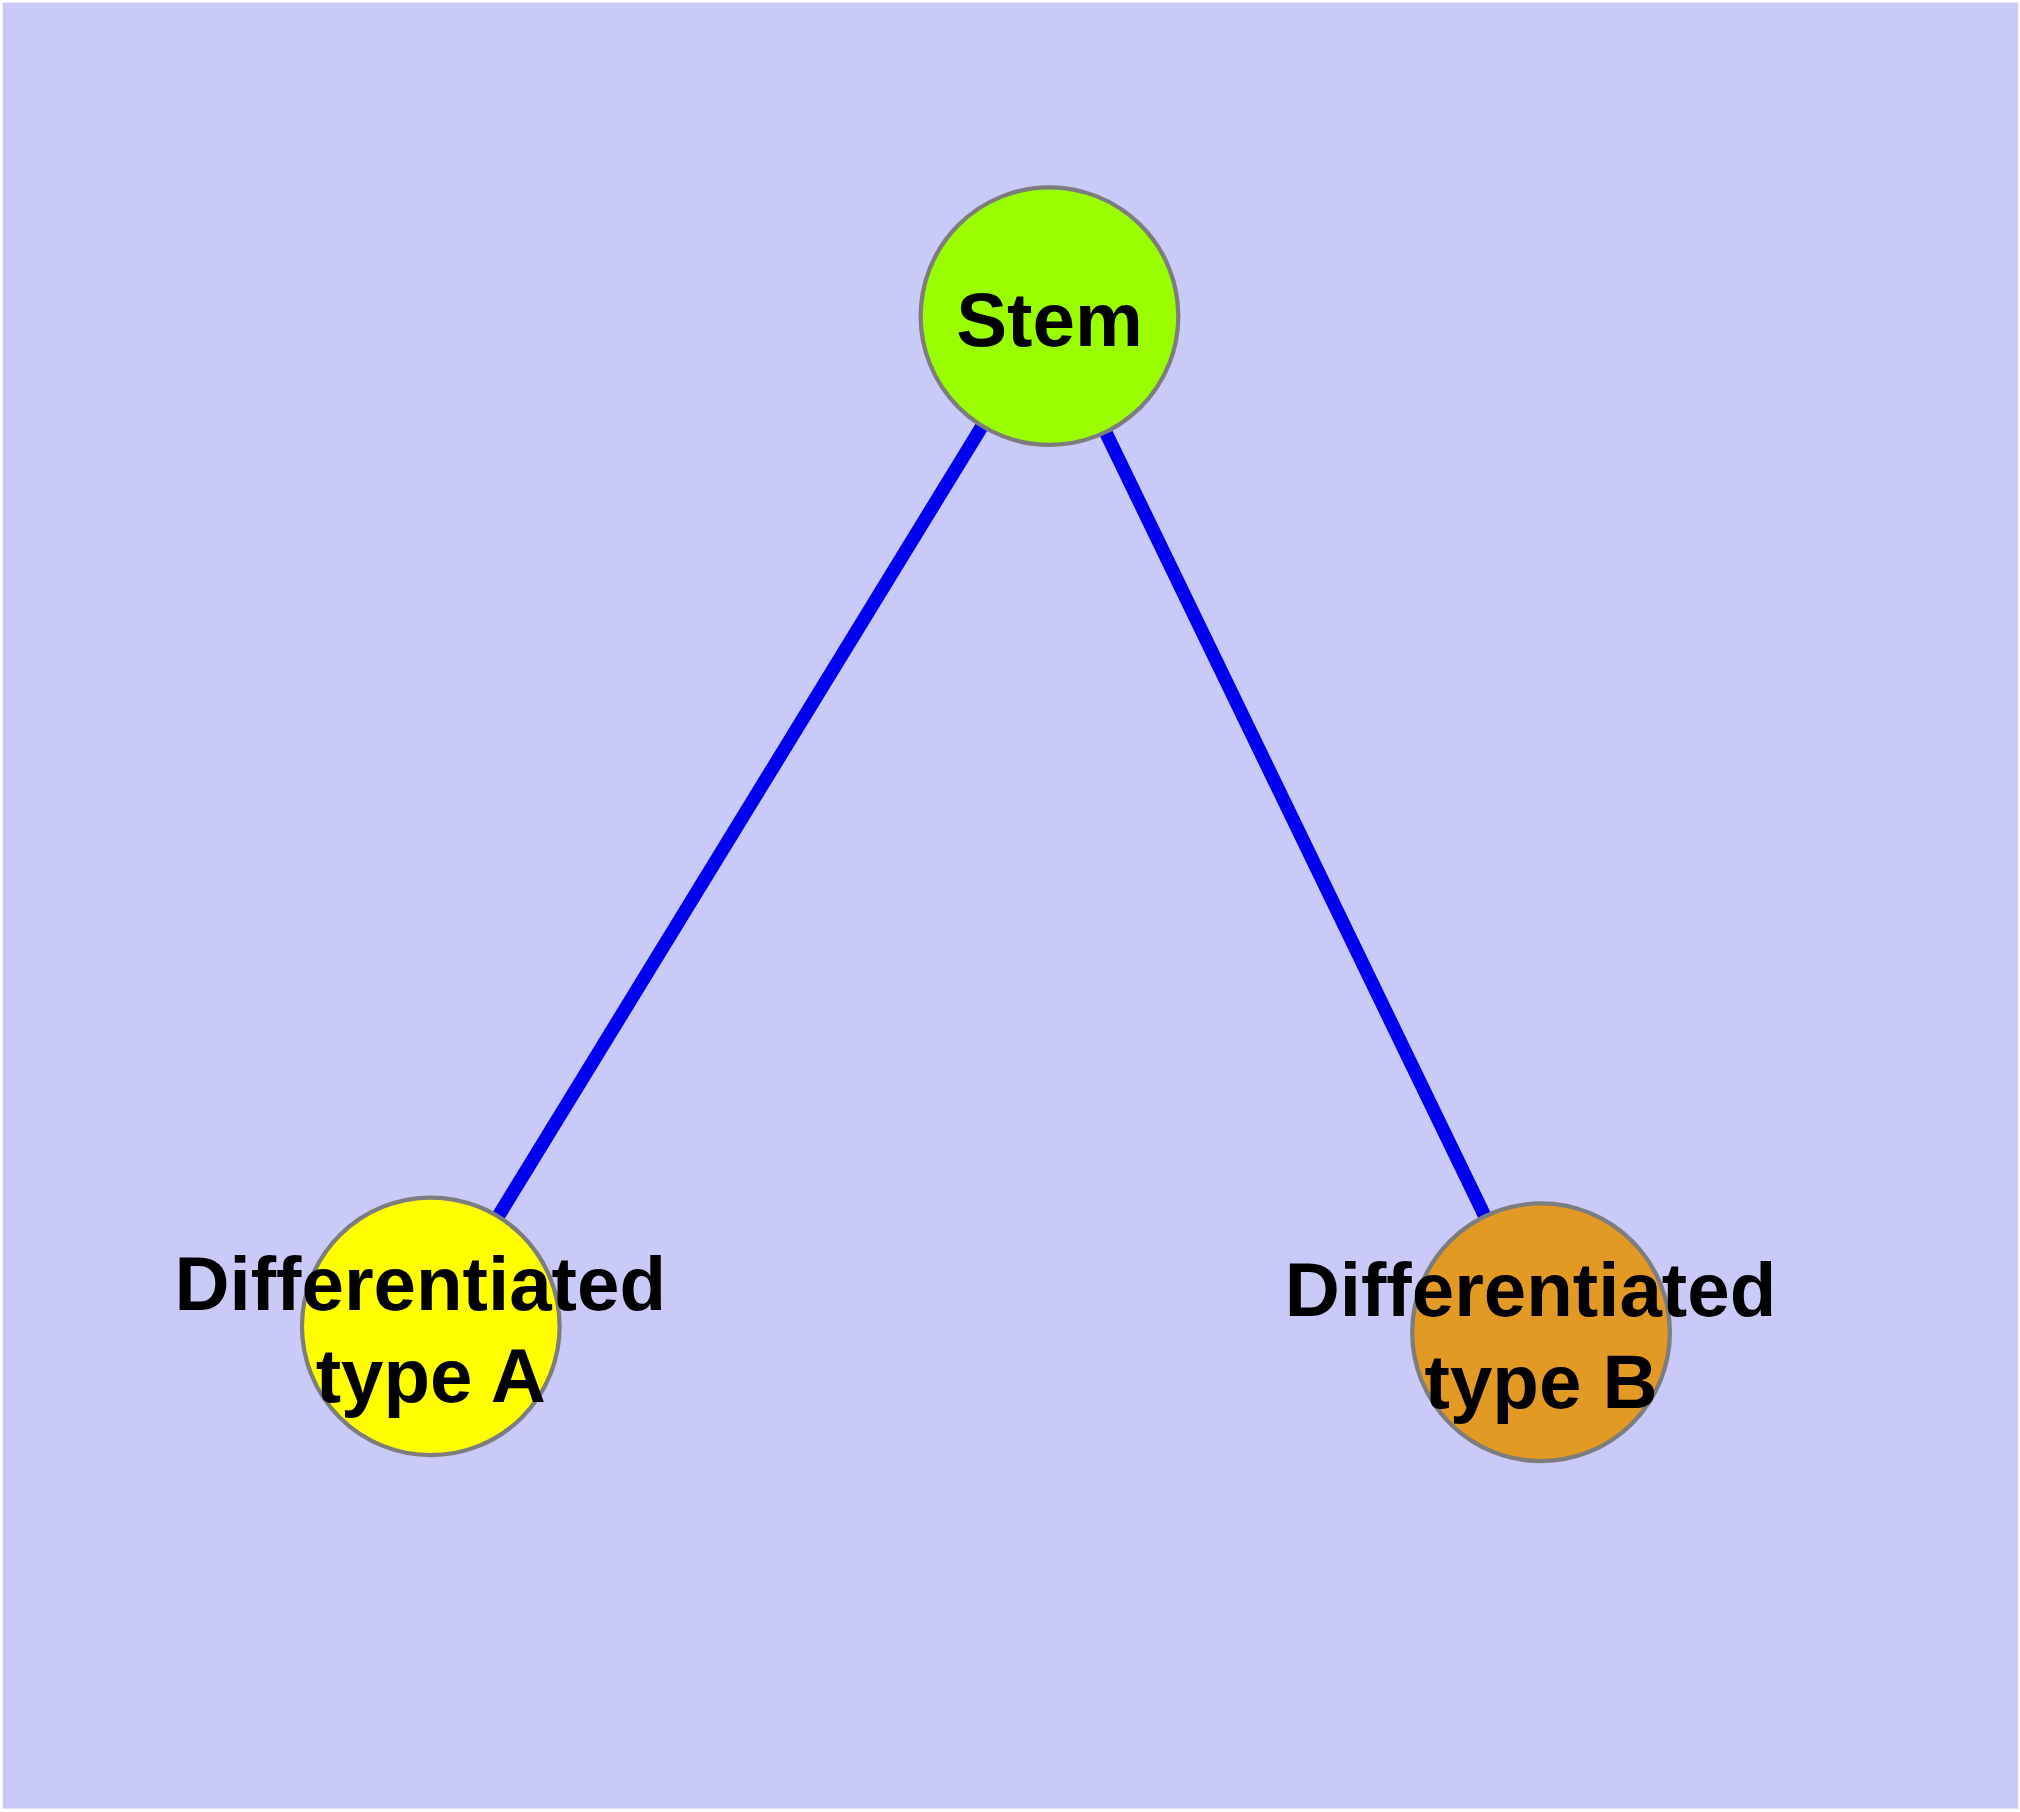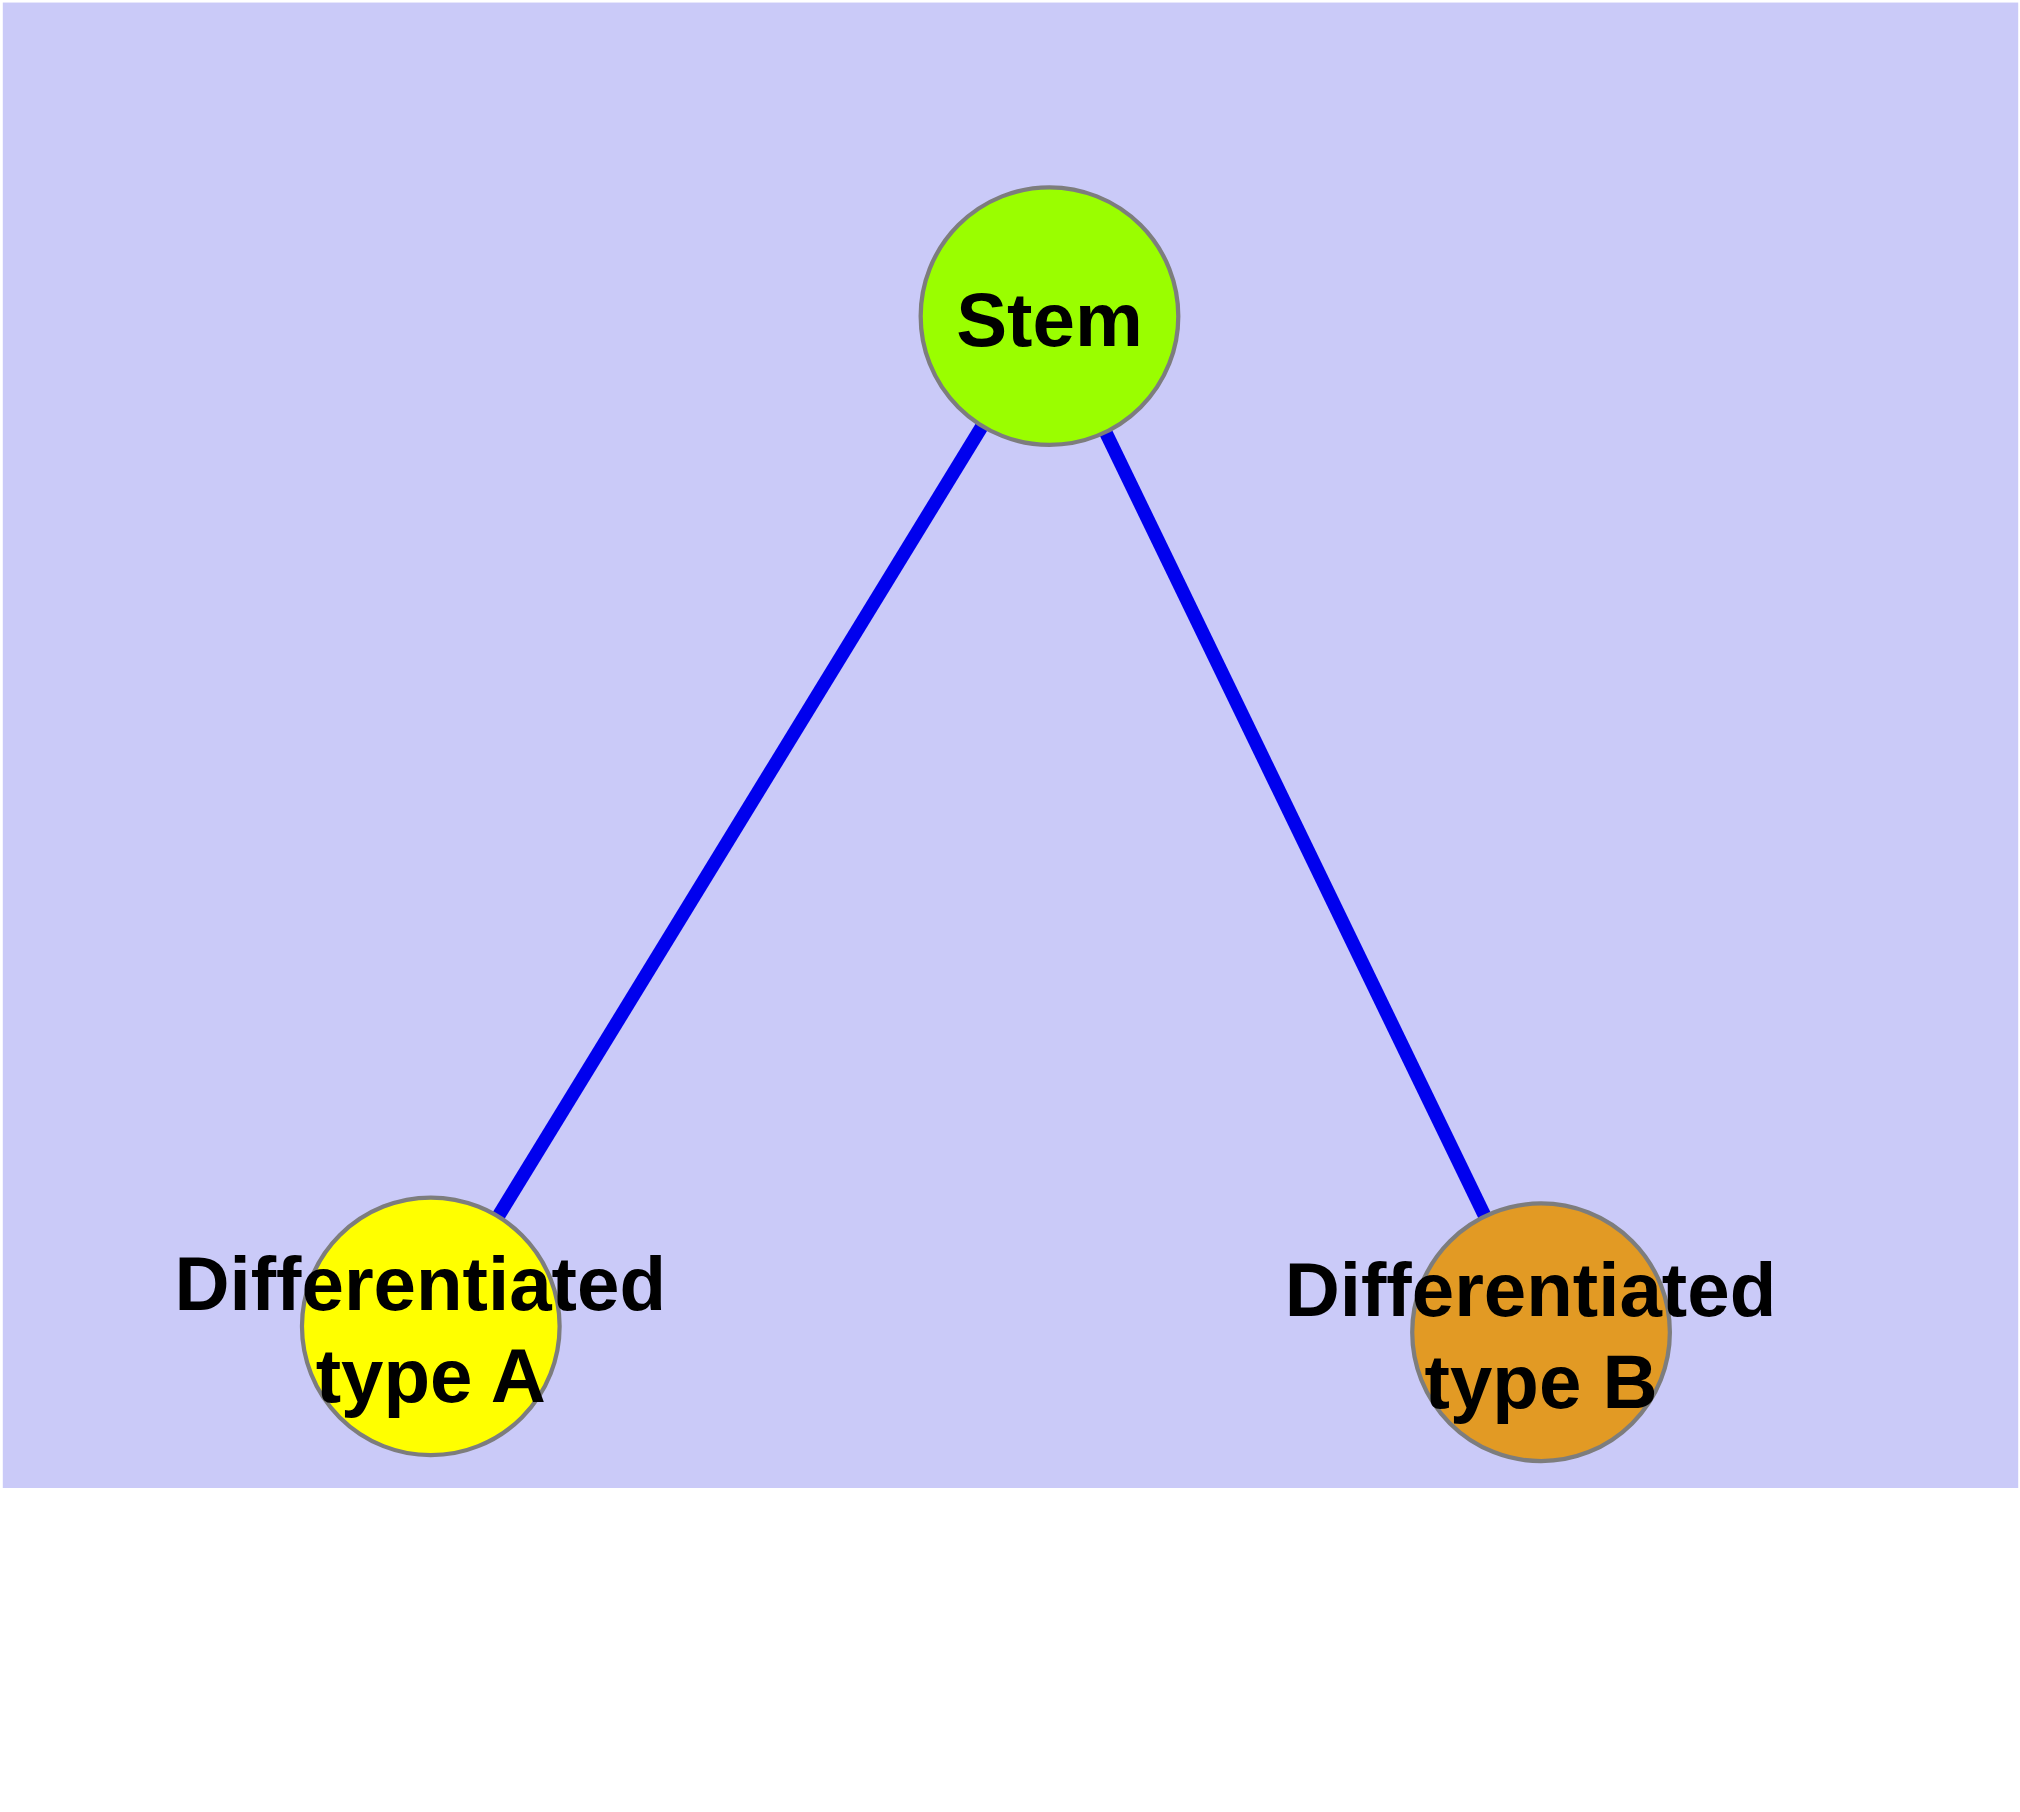--- a/index.html
+++ b/index.html
@@ -2,21 +2,21 @@
 <html style="font-size:13.6px"><head>
 <meta charset="utf-8">
 <style>
   html, body {
     margin: 0;
     padding: 0;
     background: #ffffff;
   }
   .stage {
     width: 2021px;
-    height: 1488px;
+    height: 1812px;
     position: relative;
   }
   svg.diagram {
     display: block;
     width: 2021px;
     height: 1812px;
   }
   .node-label {
     font-family: "Liberation Sans", sans-serif;
     font-weight: bold;

